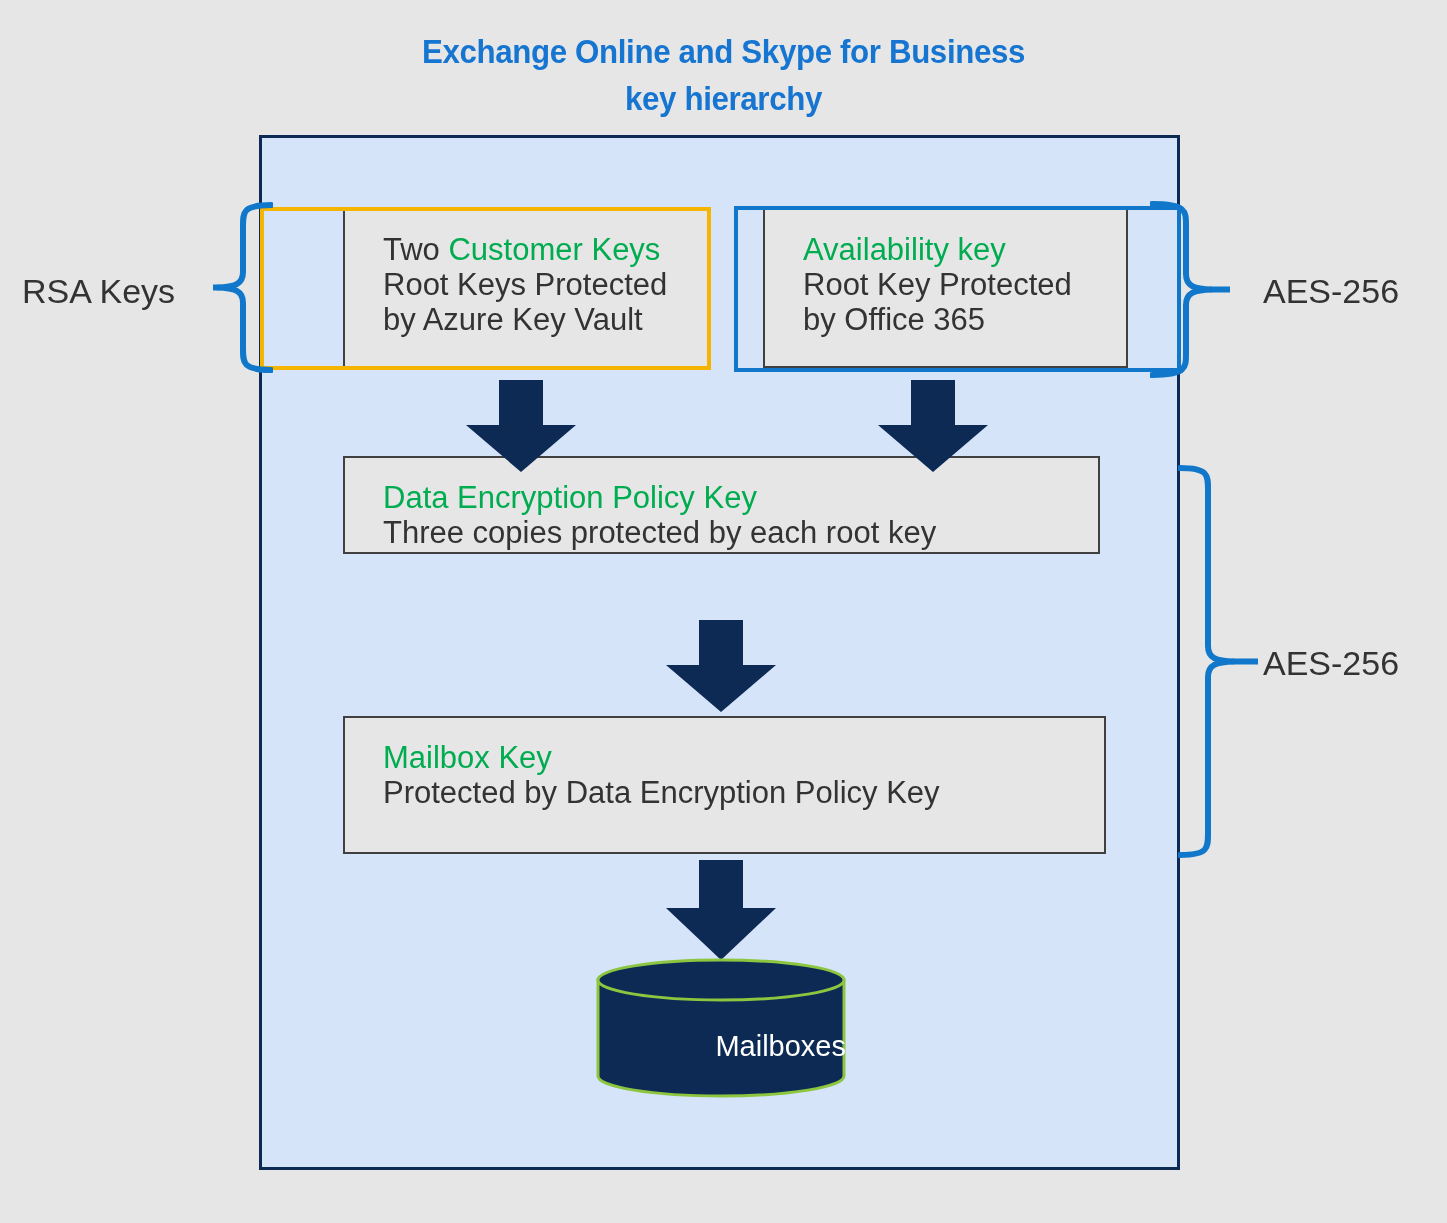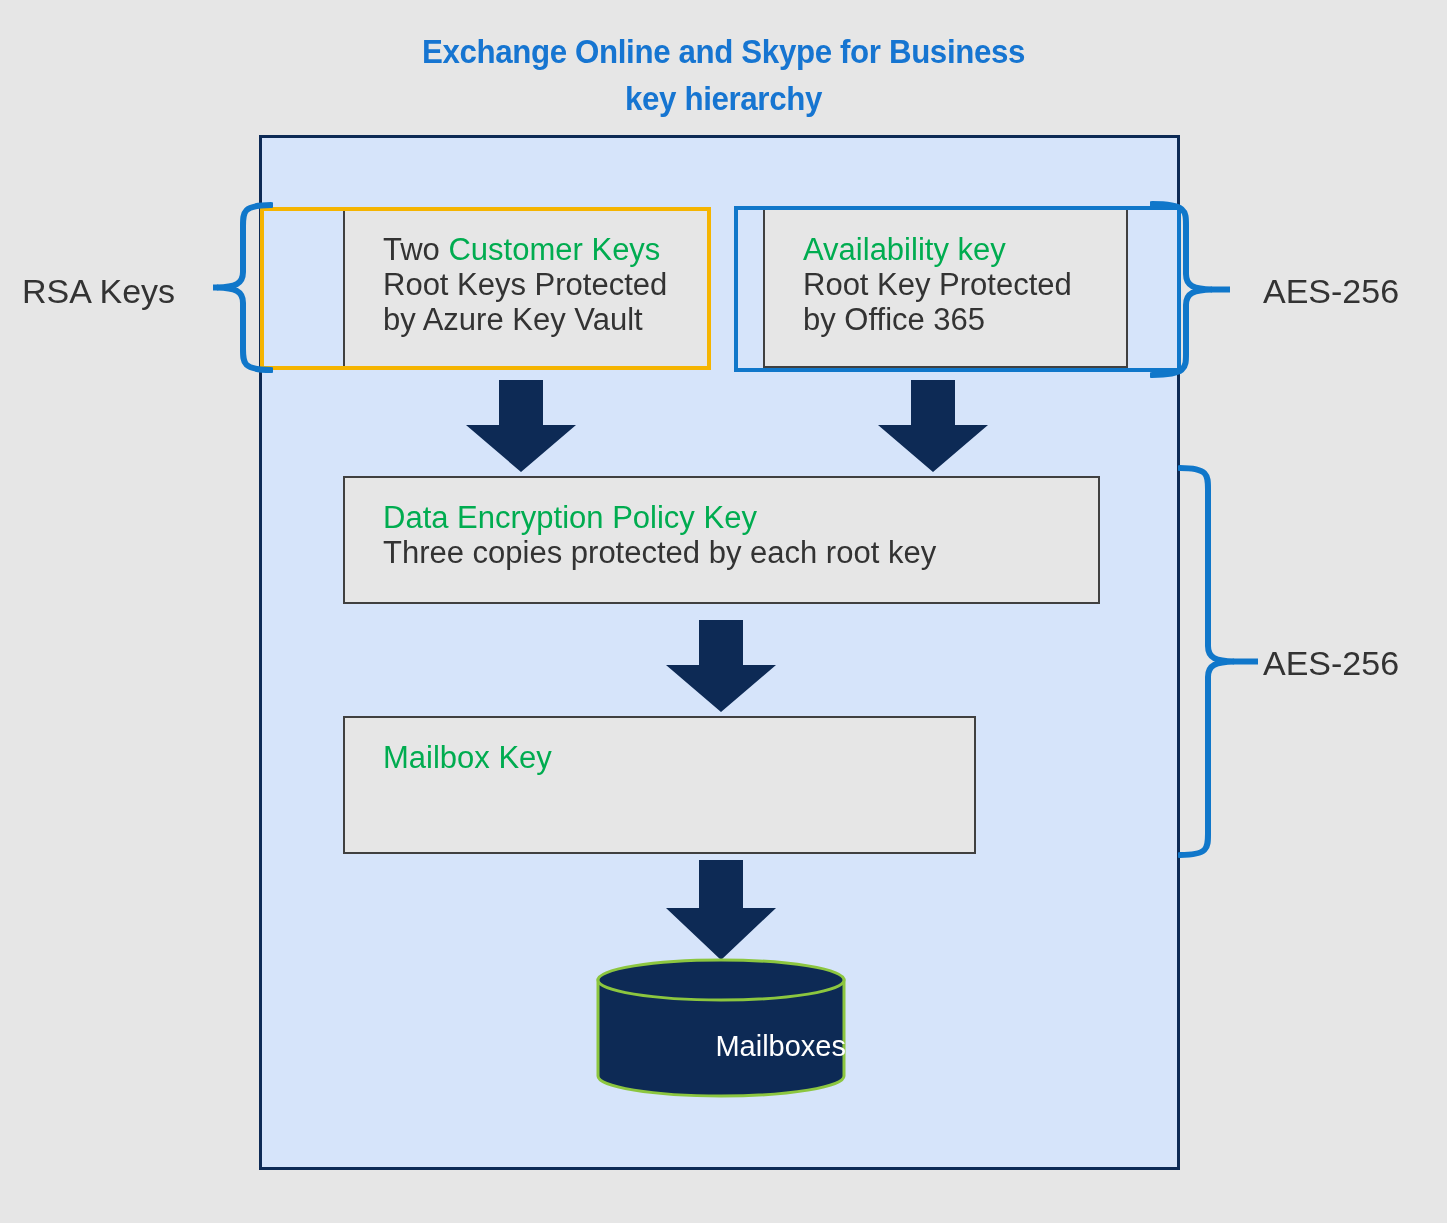--- a/index.html
+++ b/index.html
@@ -65,24 +65,24 @@
   .key-line .accent { color: #00ac50; }
 
   
   #box-customer-keys {
     left: 343px; top: 208px; width: 367px; height: 160px;
   }
   #box-availability-key {
     left: 735px; top: 208px; width: 365px; height: 160px; margin-left: 28px;
   }
   #box-depk {
-    left: 343px; top: 476px; width: 757px; height: 128px;
+    left: 343px; top: 456px; width: 757px; height: 98px;
   }
   #box-mailbox-key {
-    left: 343px; top: 716px; width: 633px; height: 138px;
+    left: 343px; top: 716px; width: 763px; height: 138px;
   }
 
   
   .highlight-frame {
     position: absolute;
     box-sizing: border-box;
     background: transparent;
   }
   #frame-customer {
     left: 260px; top: 207px; width: 451px; height: 163px;
@@ -151,20 +151,21 @@
 <div class="highlight-frame" id="frame-customer"></div>
 <div class="highlight-frame" id="frame-availability"></div>
 
 <div class="key-box" id="box-depk">
   <div class="key-line accent">Data Encryption Policy Key</div>
   <div class="key-line">Three copies protected by each root key</div>
 </div>
 
 <div class="key-box" id="box-mailbox-key">
   <div class="key-line accent">Mailbox Key</div>
+  <div class="key-line">Protected by Data Encryption Policy Key</div>
 </div>
 
 <svg class="arrow" style="left:466px; top:380px;" width="110" height="92">
   <polygon points="33,0 77,0 77,45 110,45 55,92 0,45 33,45" fill="#0d2a55"></polygon>
 </svg>
 
 <svg class="arrow" style="left:878px; top:380px;" width="110" height="92">
   <polygon points="33,0 77,0 77,45 110,45 55,92 0,45 33,45" fill="#0d2a55"></polygon>
 </svg>
 

